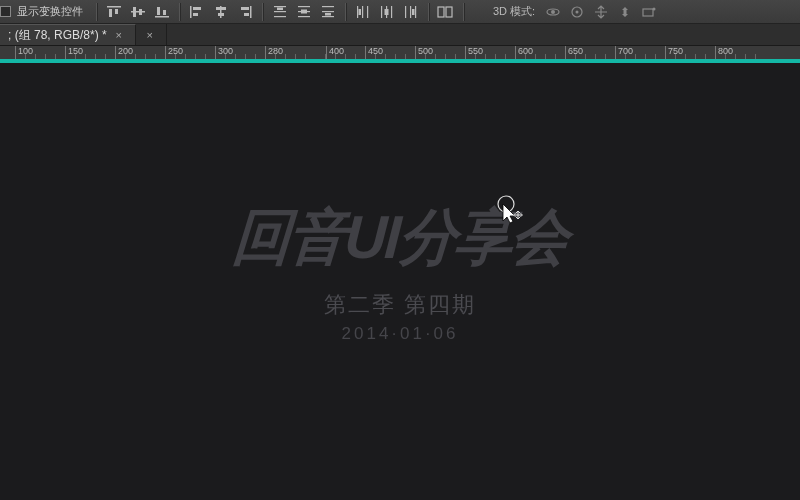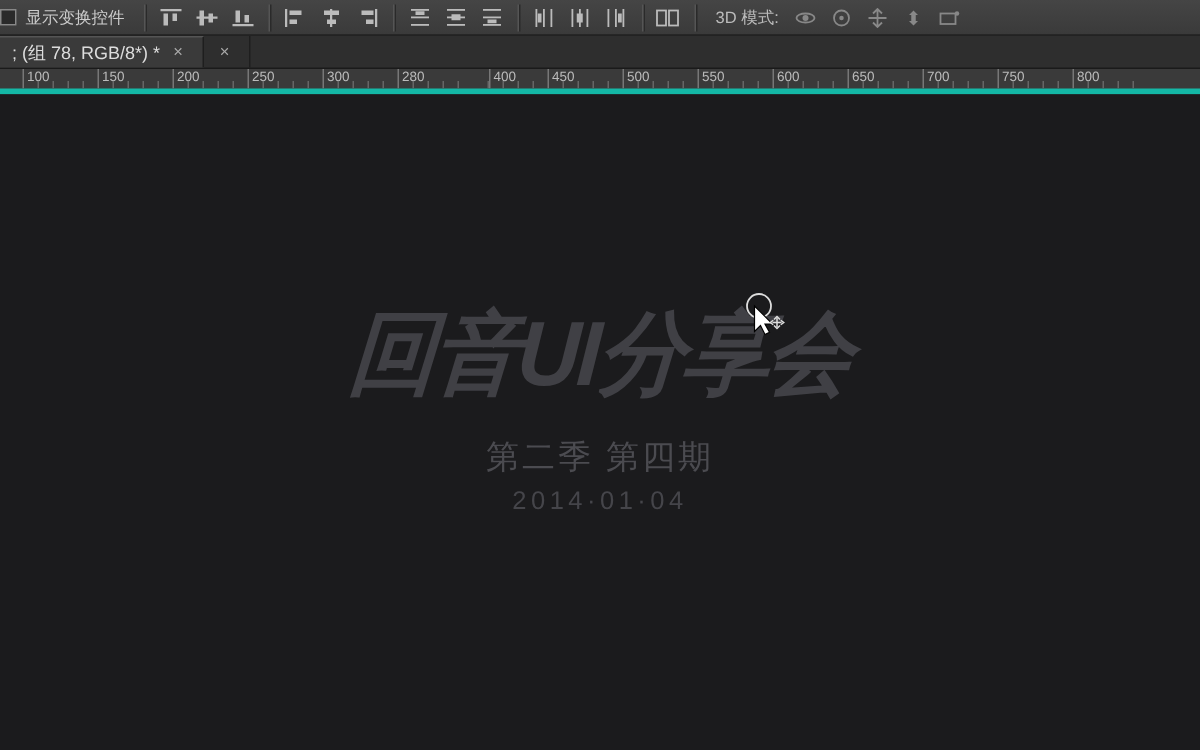--- a/index.html
+++ b/index.html
@@ -36,21 +36,21 @@
     background: #555;
     box-shadow: 1px 0 0 #2a2a2a;
     margin: 0 3px;
   }
   .options-bar .tool-btn {
     width: 20px; height: 18px;
     display: flex; align-items: center; justify-content: center;
     border-radius: 2px;
   }
   .options-bar .tool-btn svg { display: block; }
-  .mode3d-label { margin-left: 6px; margin-right: 4px; color: #bbb; }
+  .mode3d-label { margin-left: 22px; margin-right: 4px; color: #bbb; }
 
   
   .tabs-bar {
     height: 22px;
     background: #2e2e2e;
     border-bottom: 1px solid #1a1a1a;
     display: flex;
     align-items: stretch;
     font-size: 12px;
   }
@@ -413,21 +413,21 @@
       <div class="minor" style="left: 735px;"></div>
       <div class="minor" style="left: 745px;"></div>
       <div class="minor" style="left: 755px;"></div>
     </div>
 </div>
 
 <div class="canvas-wrap">
   <div class="canvas">
     <div class="title-text">回音UI分享会</div>
     <div class="subtitle">第二季 第四期</div>
-    <div class="date-text">2014·01·04</div>
+    <div class="date-text">2014·01·06</div>
   </div>
 
   <div class="cursor-overlay">
     <svg width="32" height="34">
       <circle cx="10" cy="10" r="8" fill="none" stroke="#ddd" stroke-width="1.2"></circle>
       <path d="M7 10 L7 27 L11 23 L14 29 L17 27.5 L14 22 L19 22 Z" fill="#fff" stroke="#000" stroke-width="0.8"></path>
       <g stroke="#ddd" stroke-width="1" fill="none">
         <path d="M22 24 L22 18 M19 21 L25 21"></path>
         <path d="M20 19 L22 17 L24 19"></path>
         <path d="M20 23 L22 25 L24 23"></path>

